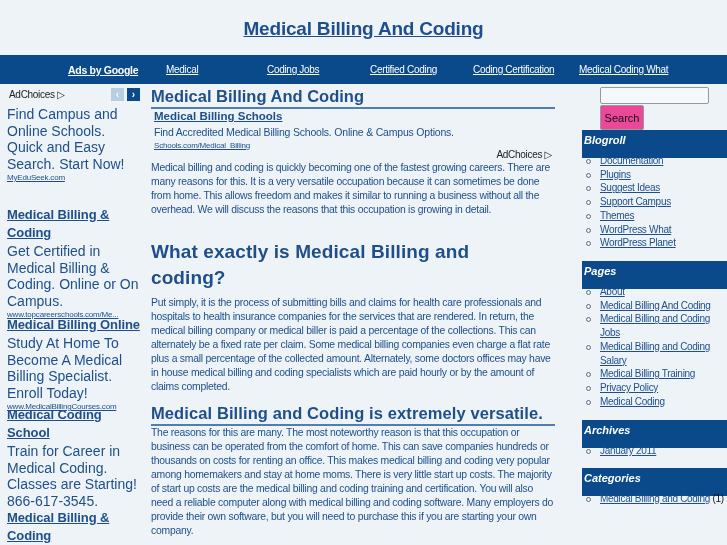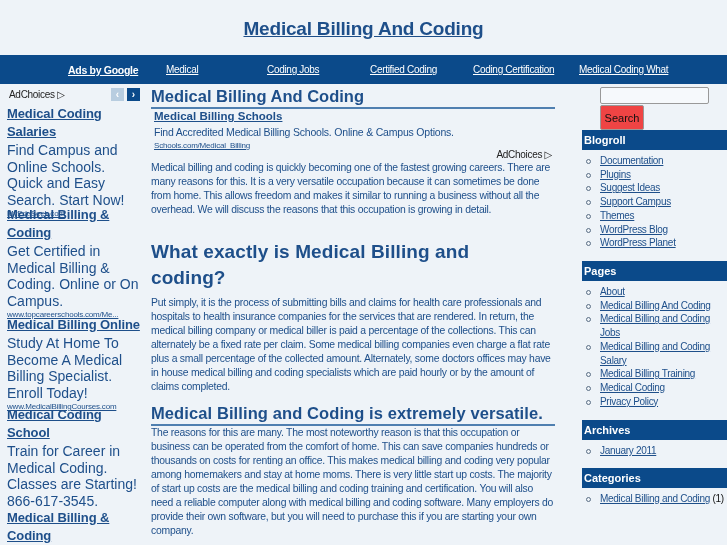--- a/index.html
+++ b/index.html
@@ -50,22 +50,22 @@
   .main-ad-desc { position: absolute; left: 3px; top: 42px; font-size: 10.5px; white-space: nowrap; letter-spacing: -0.2px; }
   .main-ad-url { position: absolute; left: 3px; top: 57px; font-size: 8px; text-decoration: underline; letter-spacing: -0.2px; }
   .main .adchoices { position: absolute; right: 4px; top: 65px; }
   .p { position: absolute; left: 0; width: 405px; font-size: 10.4px; line-height: 14px; letter-spacing: -0.25px; }
   .h2 { position: absolute; left: 0; font-size: 19px; font-weight: bold; line-height: 26px; letter-spacing: 0.1px; }
   .h3 { position: absolute; left: 0; font-size: 16.5px; font-weight: bold; white-space: nowrap; letter-spacing: 0.1px; }
 
   
   .right { position: absolute; left: 582px; top: 84px; width: 145px; height: 461px; overflow: hidden; }
   .search-input { position: absolute; left: 18px; top: 3px; width: 109px; height: 17px; border: 1px solid #999; border-radius: 2px; background: #f6f9fc; }
-  .search-btn { position: absolute; left: 18px; top: 21px; width: 44px; height: 25px; border: 1px solid #999; border-radius: 2px; background: #ef4444; color: #111; font-size: 11px; font-family: "Liberation Sans", sans-serif; }
-  .wtitle { position: absolute; left: 0; width: 145px; height: 20px; background: #0b4a8a; color: #fff; font-size: 11px; font-weight: bold; line-height: 20px; padding-left: 2px; }
+  .search-btn { position: absolute; left: 18px; top: 21px; width: 44px; height: 25px; border: 1px solid #999; border-radius: 2px; background: #ec4899; color: #111; font-size: 11px; font-family: "Liberation Sans", sans-serif; }
+  .wtitle { position: absolute; left: 0; width: 145px; height: 28px; background: #0b4a8a; color: #fff; font-size: 11px; font-weight: bold; line-height: 20px; padding-left: 2px; font-style: italic; }
   .wlist { position: absolute; left: 0; width: 145px; list-style: none; }
   .wlist li { position: relative; padding-left: 18px; font-size: 10px; line-height: 13.7px; letter-spacing: -0.3px; }
   .wlist li::before { content: ""; position: absolute; left: 4px; top: 5px; width: 3px; height: 3px; border: 1px solid #5a6e85; border-radius: 50%; }
   .wlist li a { text-decoration: underline; }
   .cnt { color: #111; }
 </style>
 </head>
 <body>
 
 <div class="header">
@@ -80,21 +80,20 @@
   <a style="left:473px">Coding Certification</a>
   <a style="left:579px">Medical Coding What</a>
 </div>
 
 <div class="left">
   <span class="adchoices"><span>AdChoices</span> <span>▷</span></span>
   <span class="arr prev">‹</span>
   <span class="arr next">›</span>
 
   <div class="ad" style="top:21px">
-    <a class="t">Medical Coding Salaries</a>
     <span class="d">Find Campus and Online Schools. Quick and Easy Search. Start Now!</span>
     <a class="u">MyEduSeek.com</a>
   </div>
   <div class="ad" style="top:122px">
     <a class="t">Medical Billing &amp; Coding</a>
     <span class="d">Get Certified in Medical Billing &amp; Coding. Online or On Campus.</span>
     <a class="u">www.topcareerschools.com/Me...</a>
   </div>
   <div class="ad" style="top:232px">
     <a class="t">Medical Billing Online</a>
@@ -129,33 +128,33 @@
   <input class="search-input" type="text" value="" style="">
   <button class="search-btn">Search</button>
 
   <div class="wtitle" style="top:46px">Blogroll</div>
   <ul class="wlist" style="top:70px">
     <li><a>Documentation</a></li>
     <li><a>Plugins</a></li>
     <li><a>Suggest Ideas</a></li>
     <li><a>Support Campus</a></li>
     <li><a>Themes</a></li>
-    <li><a>WordPress Blog</a></li>
+    <li><a>WordPress What</a></li>
     <li><a>WordPress Planet</a></li>
   </ul>
 
   <div class="wtitle" style="top:177px">Pages</div>
   <ul class="wlist" style="top:201px">
     <li><a>About</a></li>
     <li><a>Medical Billing And Coding</a></li>
     <li><a>Medical Billing and Coding Jobs</a></li>
     <li><a>Medical Billing and Coding Salary</a></li>
     <li><a>Medical Billing Training</a></li>
+    <li><a>Privacy Policy</a></li>
     <li><a>Medical Coding</a></li>
-    <li><a>Privacy Policy</a></li>
   </ul>
 
   <div class="wtitle" style="top:336px">Archives</div>
   <ul class="wlist" style="top:360px">
     <li><a>January 2011</a></li>
   </ul>
 
   <div class="wtitle" style="top:384px">Categories</div>
   <ul class="wlist" style="top:408px">
     <li><a>Medical Billing and Coding</a> <span class="cnt">(1)</span></li>

